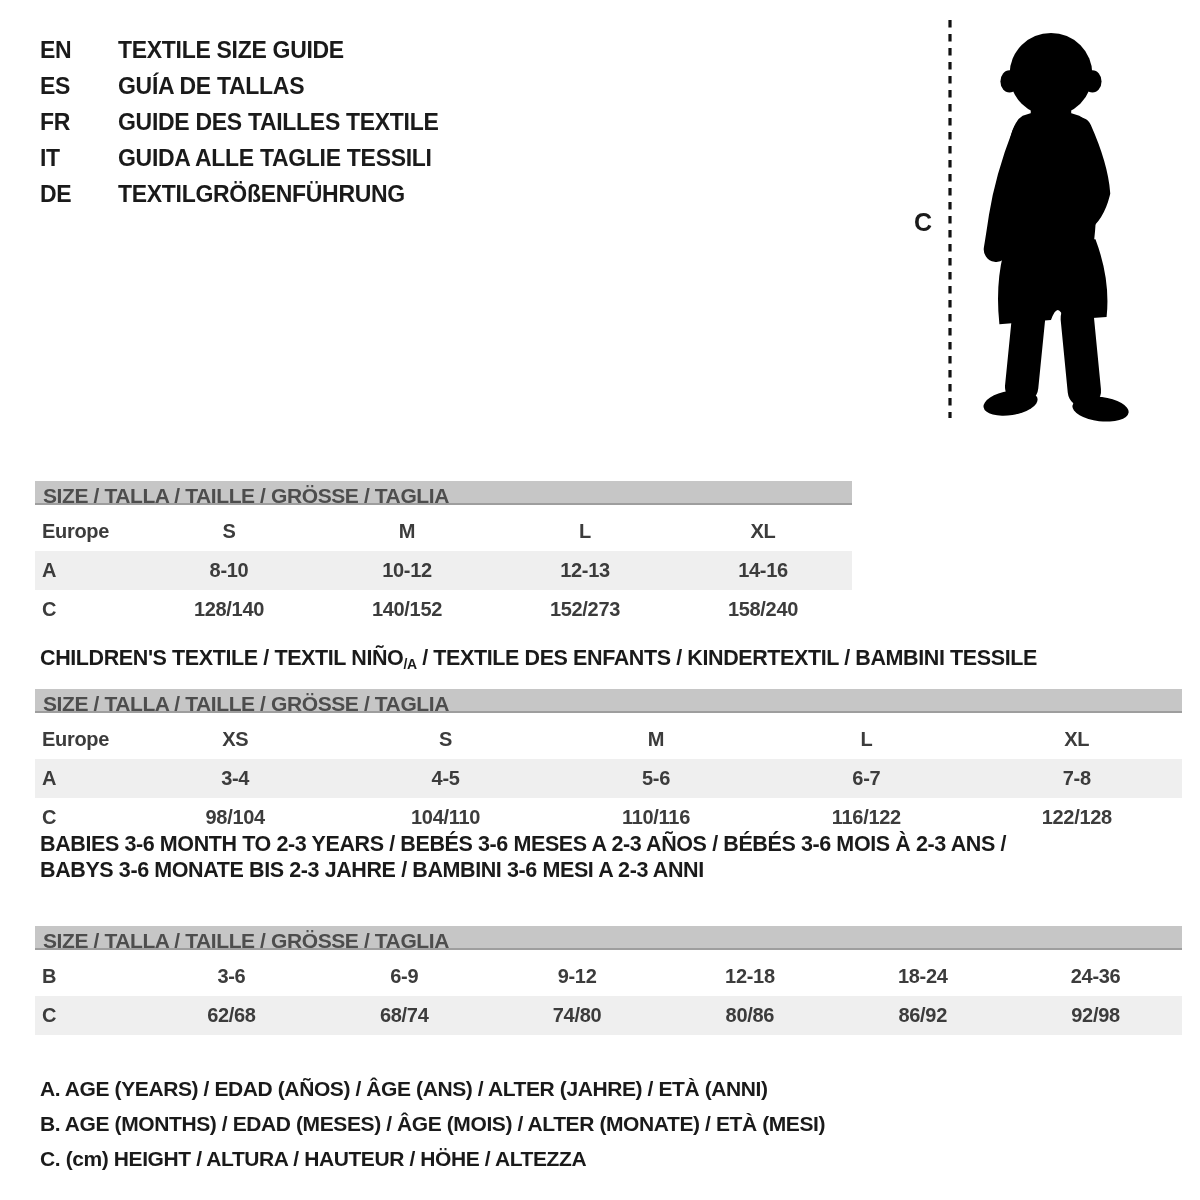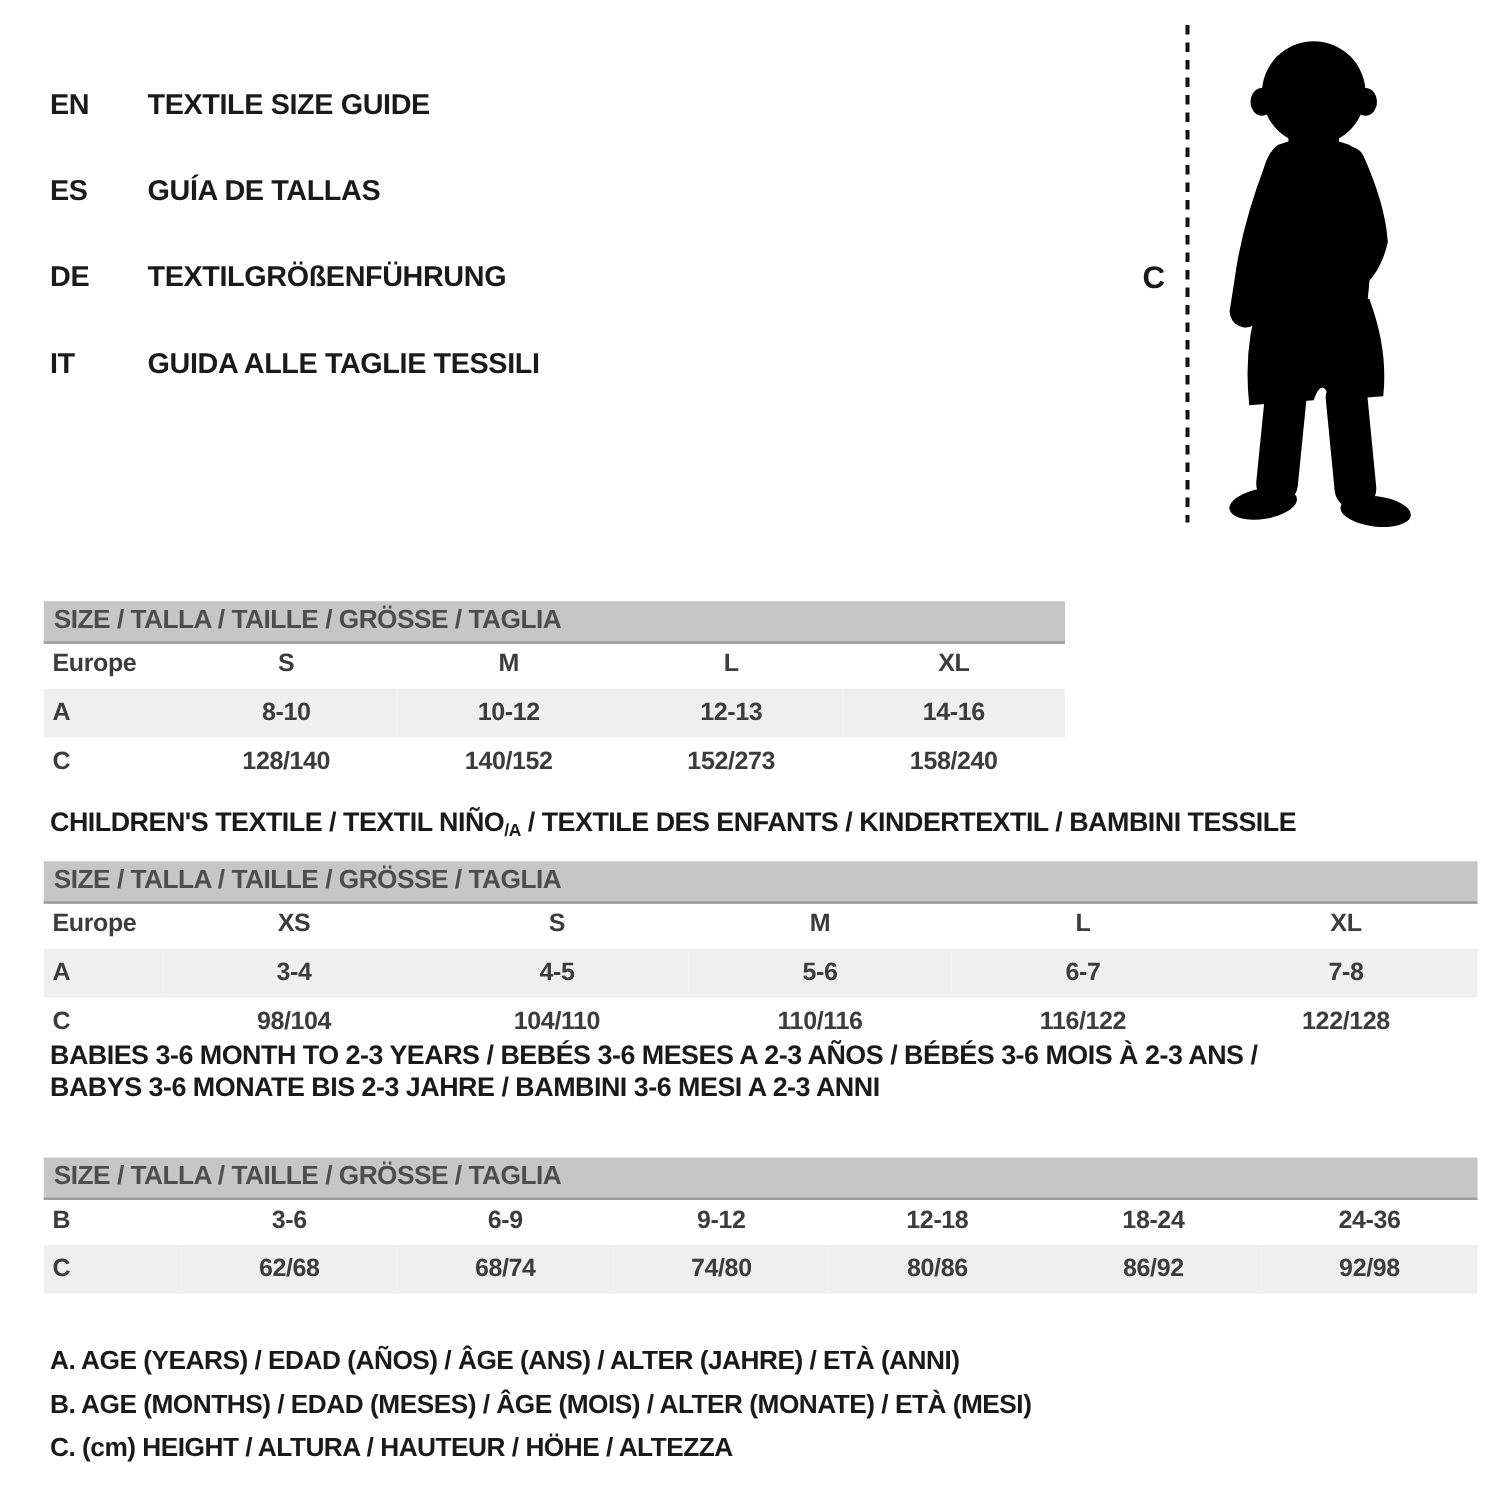--- a/index.html
+++ b/index.html
@@ -12,42 +12,42 @@
   }
   html,body{margin:0;padding:0;background:#ffffff;}
   .page{
     position:relative;width:1200px;height:1200px;background:#ffffff;overflow:hidden;
     font-family:"Liberation Sans","DejaVu Sans",sans-serif;
     color:var(--ink);
     -webkit-font-smoothing:antialiased;
   }
   
   .lang-list{position:absolute;left:40px;top:32px;}
-  .lang-row{display:flex;line-height:36px;font-size:23px;font-weight:bold;letter-spacing:-0.3px;margin-top:33px;}
+  .lang-row{display:flex;line-height:36px;font-size:23px;font-weight:bold;letter-spacing:-0.3px;}
   .lang-code{width:78px;flex:0 0 78px;}
   
   .figure{position:absolute;left:900px;top:0;width:300px;height:440px;}
   .c-label{position:absolute;left:14px;top:208px;font-size:25px;font-weight:bold;}
   .dash-line{position:absolute;left:46px;top:18px;}
   .baby{position:absolute;left:62px;top:16px;}
   
   .section-title{
     position:absolute;left:40px;font-size:21.5px;font-weight:bold;letter-spacing:-0.4px;
     line-height:26px;white-space:nowrap;
   }
   .sub{font-size:14px;vertical-align:-4px;font-weight:bold;}
   table.sizes{
     position:absolute;left:35px;border-collapse:collapse;table-layout:fixed;
     font-size:20px;font-weight:bold;color:var(--table-ink);letter-spacing:-0.3px;
   }
   table.sizes td{height:39px;padding:0;text-align:center;vertical-align:middle;}
   table.sizes td.rowlabel{text-align:left;padding-left:7px;}
   table.sizes tr.shaded td{background:var(--shaded-row-bg);}
   .tbl-header{
-    position:absolute;left:35px;height:34px;line-height:30px;
+    position:absolute;left:35px;height:24px;line-height:30px;
     background:var(--header-bar-bg);color:var(--header-bar-text);
     border-bottom:2px solid #9e9e9e;
     font-size:21px;font-weight:bold;letter-spacing:-0.4px;padding-left:8px;box-sizing:border-box;
   }
   .w-junior{width:817px;}
   .w-wide{width:1147px;}
   
   .legend{position:absolute;left:40px;top:1061px;font-size:21px;font-weight:bold;letter-spacing:-0.4px;line-height:35px;margin-top:10px;}
 </style>
 </head>
@@ -58,26 +58,30 @@
   <div class="lang-list">
     <div class="lang-row">
       <span class="lang-code">EN</span>
       <span class="lang-title">TEXTILE SIZE GUIDE</span>
     </div>
     <div class="lang-row">
       <span class="lang-code">ES</span>
       <span class="lang-title">GUÍA DE TALLAS</span>
     </div>
     <div class="lang-row">
+      <span class="lang-code">FR</span>
+      <span class="lang-title">GUIDE DES TAILLES TEXTILE</span>
+    </div>
+    <div class="lang-row">
+      <span class="lang-code">IT</span>
+      <span class="lang-title">GUIDA ALLE TAGLIE TESSILI</span>
+    </div>
+    <div class="lang-row">
       <span class="lang-code">DE</span>
       <span class="lang-title">TEXTILGRÖßENFÜHRUNG</span>
-    </div>
-    <div class="lang-row">
-      <span class="lang-code">IT</span>
-      <span class="lang-title">GUIDA ALLE TAGLIE TESSILI</span>
     </div>
   </div>
 
   <div class="figure">
     <span class="c-label">C</span>
     <svg class="dash-line" width="8" height="402" viewBox="0 0 8 402">
       <line x1="4" y1="2" x2="4" y2="400" stroke="#111" stroke-width="3.2" stroke-dasharray="7.5 6.5"></line>
     </svg>
     <svg class="baby" width="182" height="406" viewBox="0 0 180 400">
       <g fill="var(--silhouette)" stroke="none">

